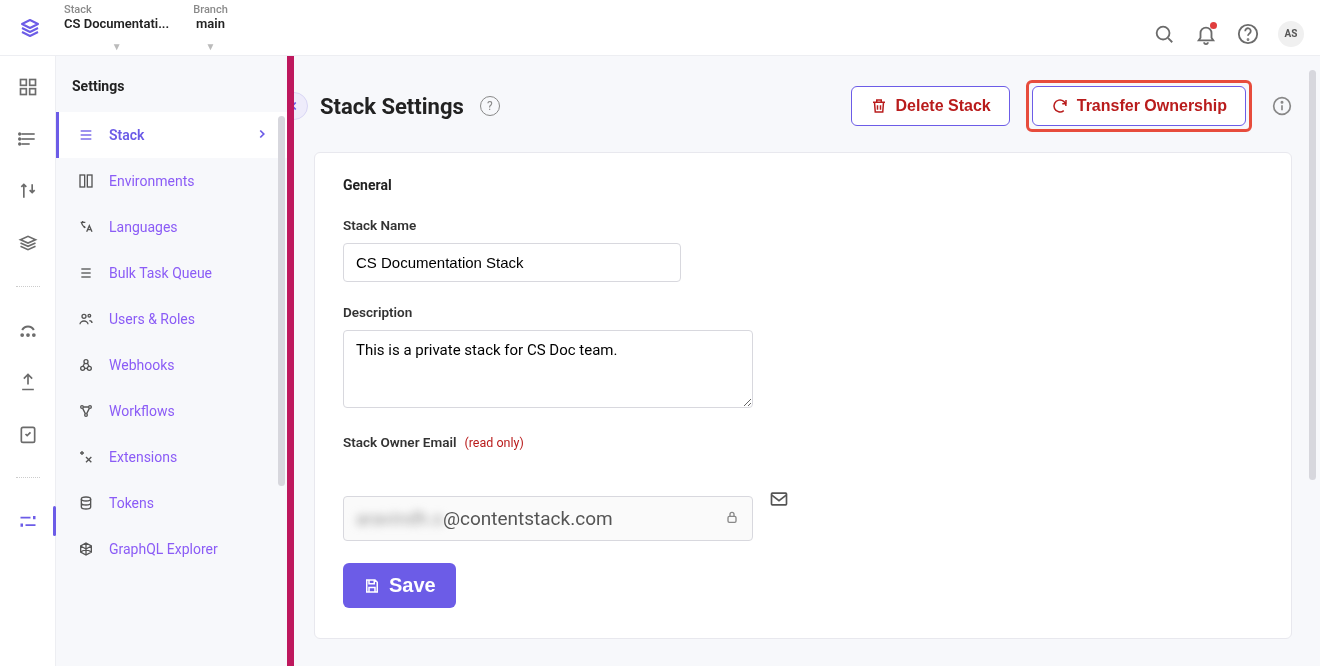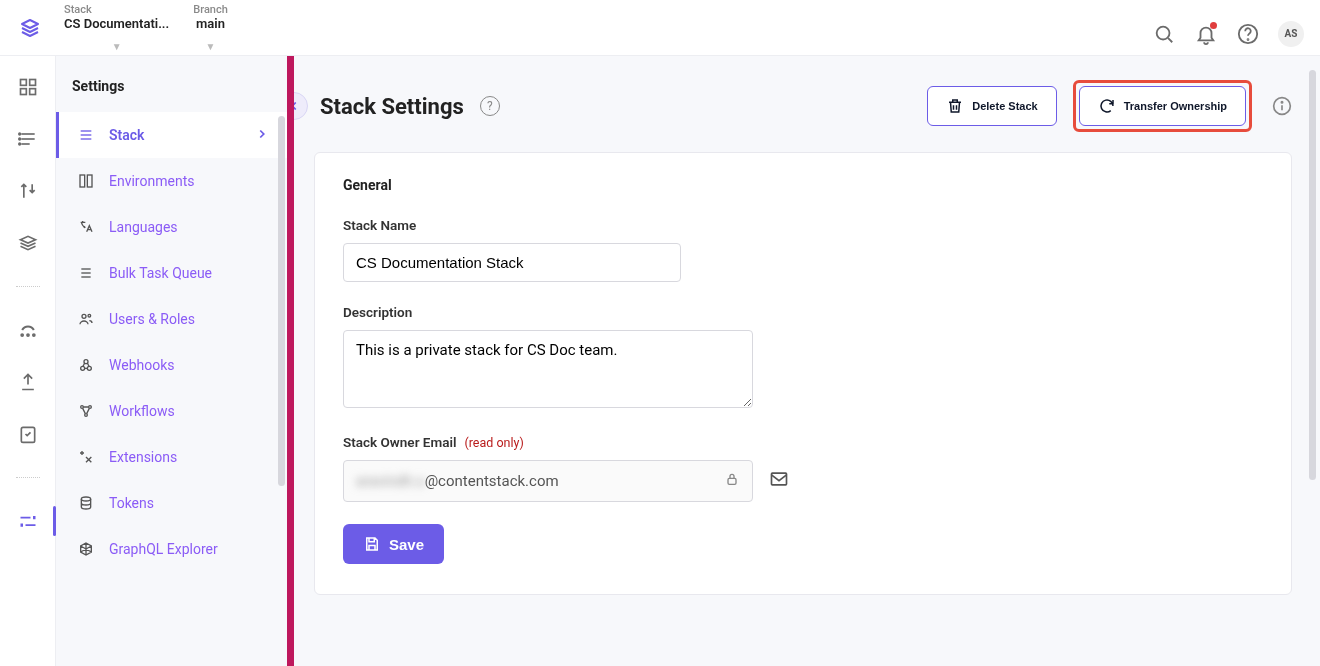--- a/index.html
+++ b/index.html
@@ -38,39 +38,39 @@
 .nav-item-chevron { margin-left:auto; color:#6c5ce7; }
 .sidebar-scrollbar { position:absolute; right:2px; top:60px; width:7px; height:370px; background:#d7d7dd; border-radius:4px; }
 
 
 .main { flex:1; display:flex; flex-direction:column; background:#f7f8fb; position:relative; overflow:hidden; }
 .page-header { display:flex; align-items:center; padding: 24px 28px 10px 0; gap:12px; }
 .back-btn { width:28px; height:28px; border-radius:50%; border:1px solid #d9d6f5; background:#eeecfb; display:flex; align-items:center; justify-content:center; color:#6c5ce7; cursor:pointer; margin-left:-14px; }
 .page-title { font-size: 22px; font-weight: 700; }
 .help-dot { width:20px; height:20px; border:1.5px solid #888; border-radius:50%; display:flex; align-items:center; justify-content:center; font-size:12px; color:#888; margin-left:4px; }
 .page-actions { margin-left:auto; display:flex; gap:16px; align-items:center; }
-.btn-outline { border:1px solid #6c5ce7; background:#fff; color:#0f172a; font-size:11px; font-weight:600; padding: 10px 18px; border-radius:6px; display:flex; align-items:center; gap:8px; cursor:pointer; }
+.btn-outline { border:1px solid #6c5ce7; background:#fff; color:#b91c1c; font-size:16px; font-weight:600; padding: 10px 18px; border-radius:6px; display:flex; align-items:center; gap:8px; cursor:pointer; }
 .btn-outline svg { width:18px; height:18px; }
 .highlight-box { border: 3px solid #e74c3c; border-radius:6px; padding:3px; }
 .info-icon { width:20px; height:20px; color:#888; margin-left:4px; }
 
 .card { background:#fff; margin: 10px 28px 0 20px; border:1px solid #e8e8ee; border-radius:6px; padding: 24px 28px 30px; }
 .section-title { font-size:14px; font-weight:700; margin-bottom: 24px; }
 .field { margin-bottom: 22px; }
 .field-label { font-size:13.5px; font-weight:600; color:#333; margin-bottom:10px; display:flex; align-items:center; gap:8px; }
 .field-hint { font-size:12.5px; color:#b91c1c; font-weight:400; }
 .text-input { width: 338px; padding: 10px 12px; font-size:15px; border:1px solid #d8d8de; border-radius:4px; }
 .textarea { width:410px; height:78px; padding:10px 12px; font-size:15px; border:1px solid #d8d8de; border-radius:4px; resize: both; font-family:inherit; }
 .readonly-wrap { display:flex; align-items:center; gap:16px; }
-.readonly-input { width:410px; padding:10px 12px; font-size:15px; border:1px solid #d8d8de; background:#fafafa; border-radius:4px; display:flex; align-items:center; justify-content:space-between; color:#555; }
+.readonly-input { width:410px; padding:10px 12px; font-size:19px; border:1px solid #d8d8de; background:#fafafa; border-radius:4px; display:flex; align-items:center; justify-content:space-between; color:#555;margin-top:36px; }
 .readonly-input .blur { filter: blur(4px); color:#999; }
 .lock-icon { color:#888; }
 .mail-icon { color:#555; }
 
-.btn-primary { background:#6c5ce7; color:#fff; border:none; font-size:15px; font-weight:600; padding:11px 20px; border-radius:6px; display:flex; align-items:center; gap:8px; cursor:pointer; margin-top:20px; }
+.btn-primary { background:#6c5ce7; color:#fff; border:none; font-size:20px; font-weight:600; padding:11px 20px; border-radius:6px; display:flex; align-items:center; gap:8px; cursor:pointer; margin-top:20px; }
 .btn-primary svg { width:18px; height:18px; }
 
 .main-scrollbar { position:absolute; right:4px; top:14px; width:7px; height:410px; background:#d7d7dd; border-radius:4px; }
 </style>
 </head>
 <body>
 
 <div class="top-header">
   <div class="logo">
     <svg viewBox="0 0 24 24" width="24" height="24">

